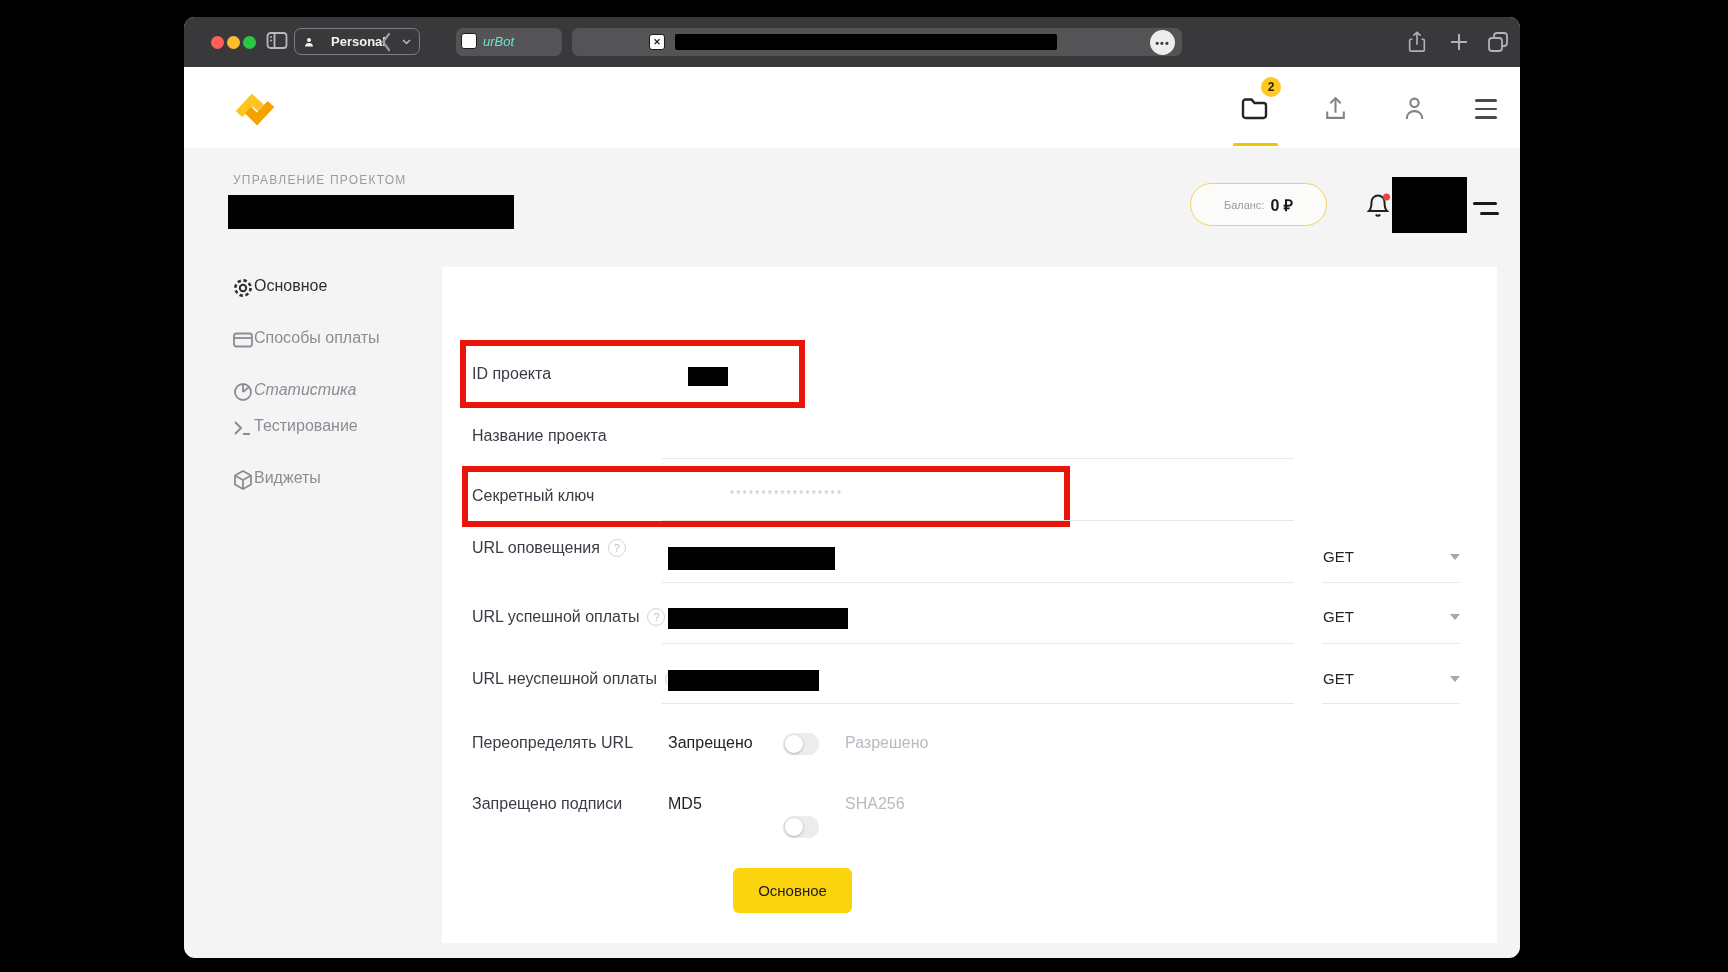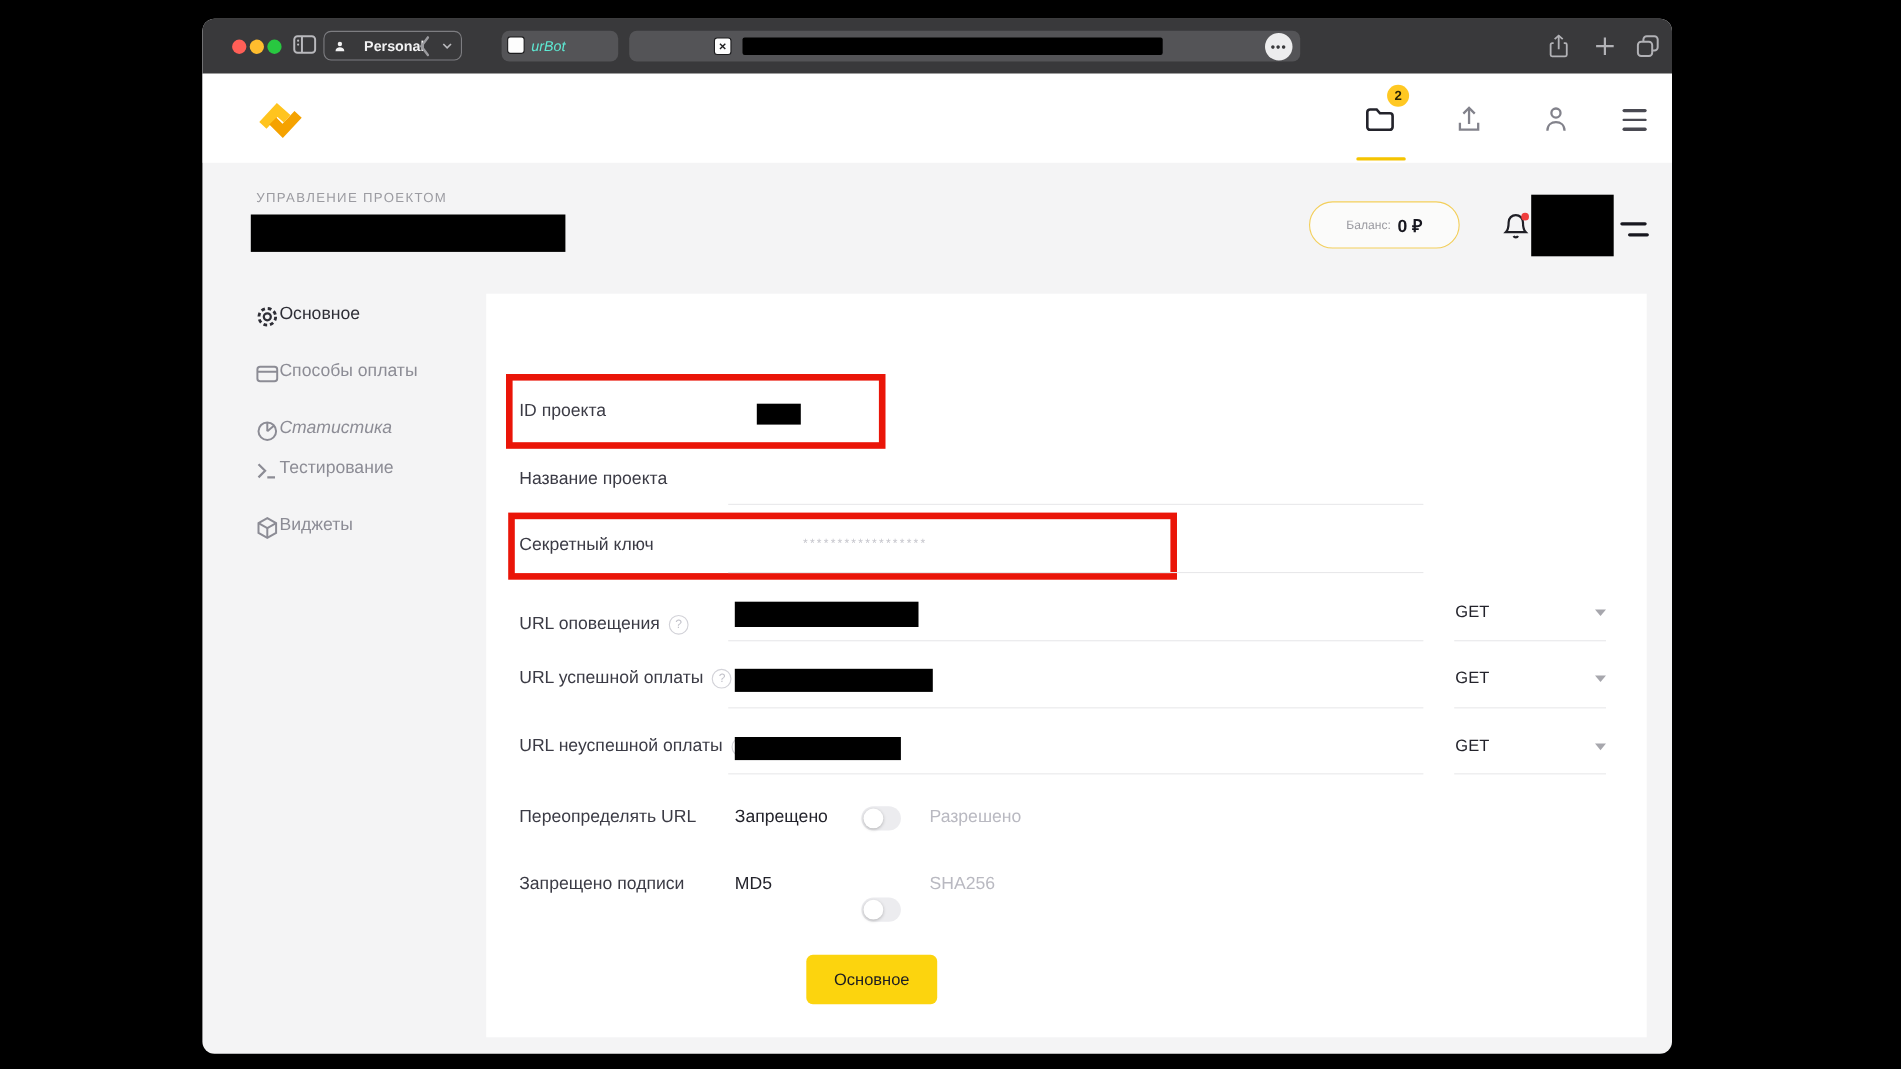--- a/index.html
+++ b/index.html
@@ -214,21 +214,21 @@
 
     <div class="ab flabel" style="left:30px;top:160px;">Название проекта</div>
     <div class="ab underline" style="left:220px;top:191px;width:632px;"></div>
 
     <div class="ab redbox" style="left:20px;top:199px;width:608px;height:61px;"></div>
 
     <div class="ab flabel" style="left:30px;top:220px;">Секретный ключ</div>
     <div class="ab masked" style="left:288px;top:221px;">******************</div>
     <div class="ab underline" style="left:220px;top:253px;width:632px;"></div>
 
-    <div class="ab flabel" style="left:30px;top:292px;">
+    <div class="ab flabel" style="left:30px;top:272px;">
       <span>URL оповещения</span>
       <span class="helpcircle">?</span>
     </div>
     <div class="ab redact" style="left:226px;top:280px;width:167px;height:23px;"></div>
     <div class="ab underline" style="left:220px;top:315px;width:632px;"></div>
     <div class="ab getsel" style="left:881px;top:281px;width:137px;justify-content:space-between;">
       <span>GET</span>
       <span class="getchev"></span>
     </div>
     <div class="ab underline" style="left:880px;top:315px;width:138px;"></div>

